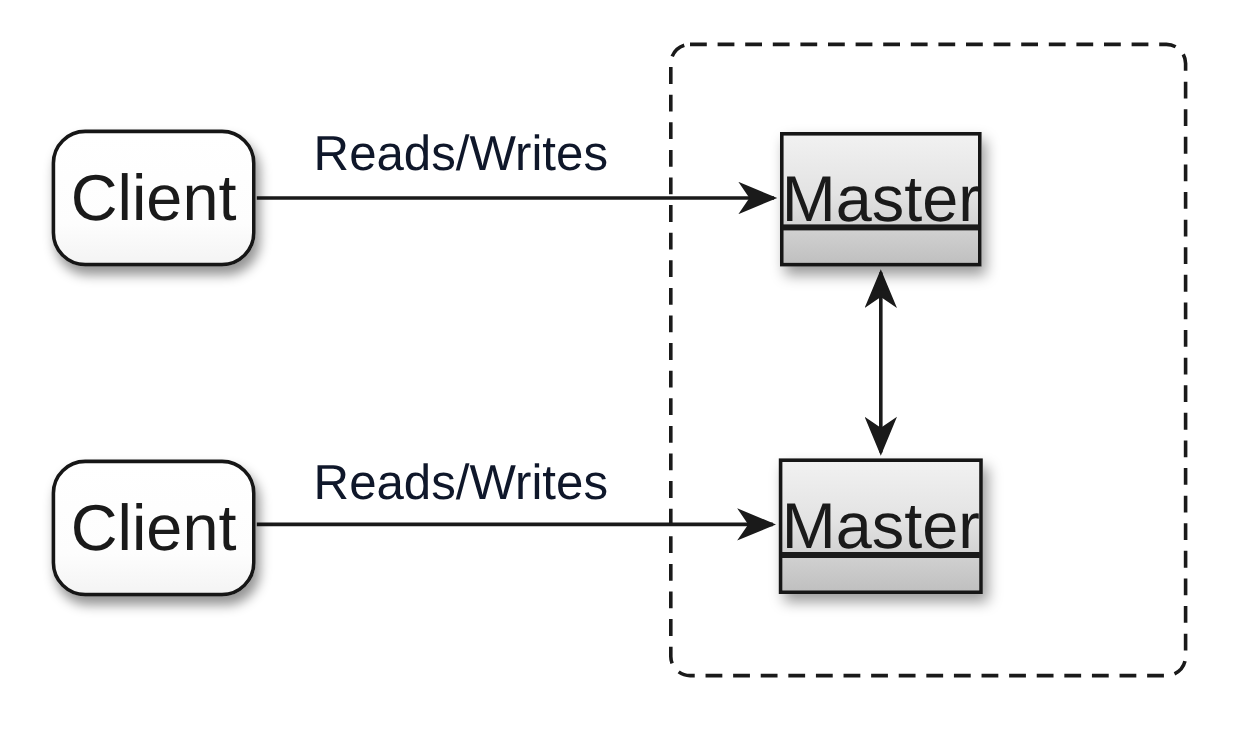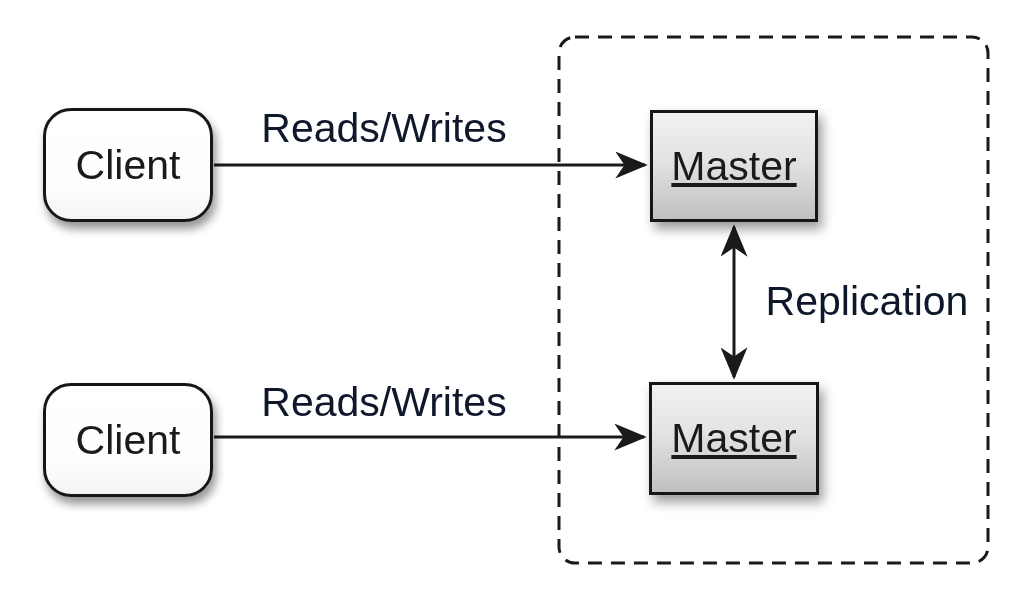--- a/index.html
+++ b/index.html
@@ -22,21 +22,21 @@
     top: 0;
     width: 1028px;
     height: 610px;
   }
   .node {
     position: absolute;
     box-sizing: border-box;
     display: flex;
     align-items: center;
     justify-content: center;
-    font-size: 41px;
+    font-size: 54px;
     line-height: 1;
     border: 3px solid #161616;
     color: #1a1a1a;
   }
   .node.client {
     background: linear-gradient(180deg, #ffffff 0%, #fdfdfd 70%, #f4f4f4 100%);
     border-radius: 28px;
     box-shadow: 3px 7px 10px rgba(0,0,0,0.42);
   }
   .node.master {
@@ -94,15 +94,14 @@
   </div>
 
   <div class="node master master-bottom">
     <span>Master</span>
   </div>
 
   <div class="edge-label label-rw-top">Reads/Writes</div>
 
   <div class="edge-label label-rw-bottom">Reads/Writes</div>
 
-  <div class="edge-label label-replication">Replication</div>
 
 </div>
 
 </body></html>

